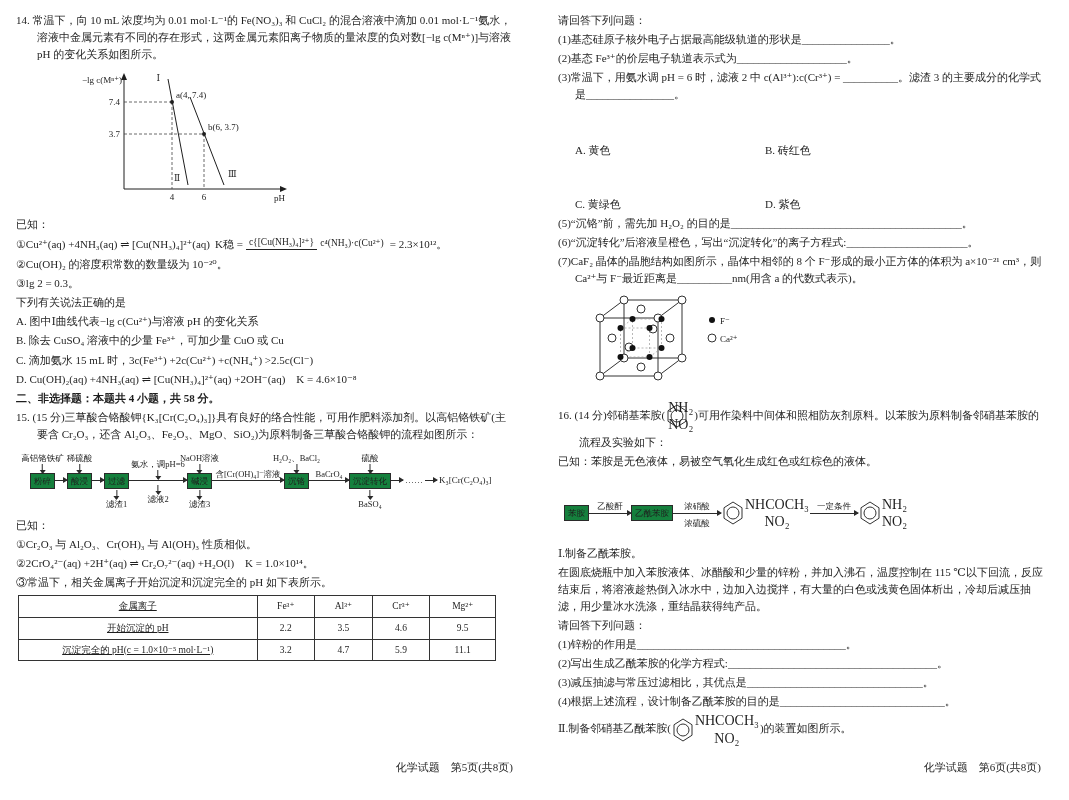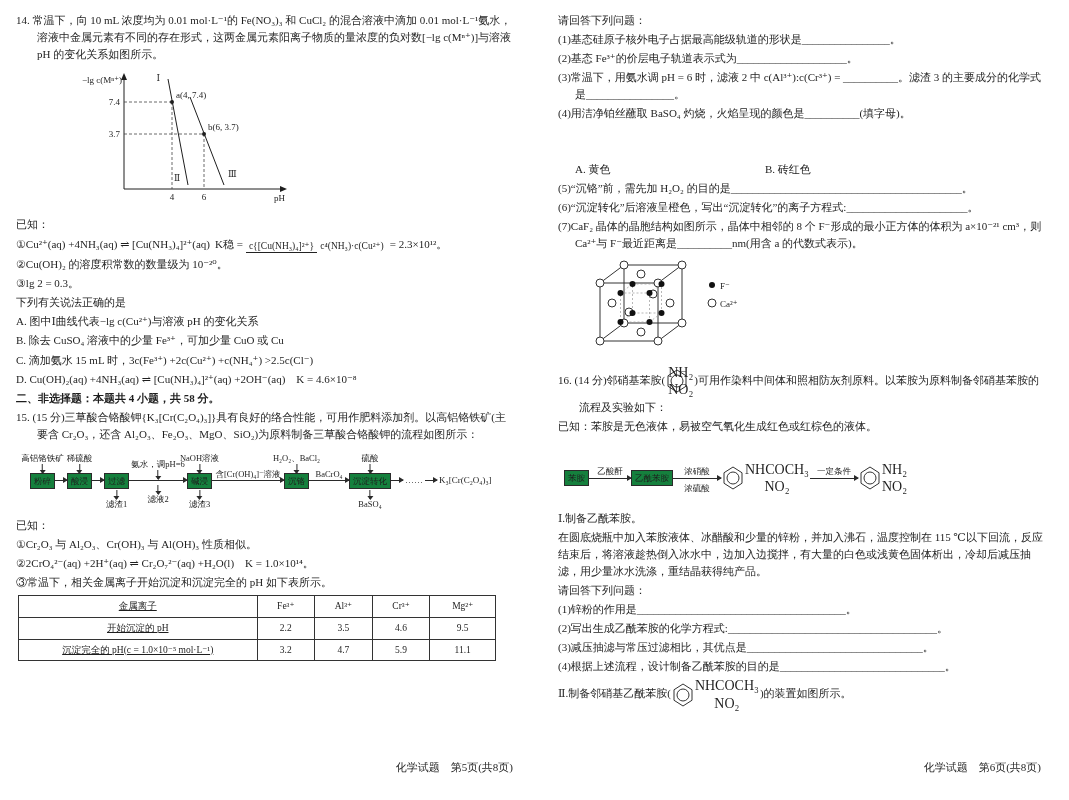--- a/index.html
+++ b/index.html
@@ -15,21 +15,21 @@
   .pages { display:flex; padding:10px 20px 0 16px; gap:42px; }
   .page { position:relative; width:500px; height:768px; }
   .page-right { width:486px; }
   p { margin:2px 0; }
   .hangq { padding-left:21px; text-indent:-21px; }
   .hangp { padding-left:17px; text-indent:-17px; }
   .sec { font-weight:bold; }
   .footer { position:absolute; bottom:2px; left:0; right:3px; text-align:right; font-size:11px; }
   
   .eqrow { display:flex; align-items:center; flex-wrap:nowrap; gap:5px; margin:3px 0; }
-  .kwrap { display:inline-flex; align-items:flex-end; gap:3px; white-space:nowrap; }
+  .kwrap { display:inline-flex; align-items:flex-start; gap:3px; white-space:nowrap; }
   .frac { display:inline-flex; flex-direction:row; align-items:center; font-size:9.5px; line-height:1.3; }
   .frac .num { border-bottom:1px solid #222; padding:0 3px; }
   .frac .den { padding:0 3px; }
   
   .graph-wrap { margin:4px 0 4px 64px; }
   svg text { font-family:"Liberation Serif","DejaVu Serif",serif; fill:#1e1e1e; }
   
   table.ptable { border-collapse:collapse; margin:4px 2px; width:478px; font-size:9.5px; }
   table.ptable td { border:1px solid #333; text-align:center; padding:3px 4px; }
   table.ptable td.c0 { width:50%;text-decoration:underline; }
@@ -241,24 +241,27 @@
 
       <div class="footer">化学试题　第5页(共8页)</div>
     </div>
 
     <div class="page page-right">
 
       <p>请回答下列问题：</p>
       <p class="hangp">(1)基态硅原子核外电子占据最高能级轨道的形状是________________。</p>
       <p class="hangp">(2)基态 Fe³⁺的价层电子轨道表示式为____________________。</p>
       <p class="hangp">(3)常温下，用氨水调 pH = 6 时，滤液 2 中 c(Al³⁺):c(Cr³⁺) = __________。滤渣 3 的主要成分的化学式是________________。</p>
-      <p class="hangp">(4)用洁净铂丝蘸取 BaSO₄ 灼烧，火焰呈现的颜色是__________(填字母)。</p>
       <div class="optrow">
         <span>A. 黄色</span>
         <span>B. 砖红色</span>
+      </div>
+      <div class="optrow">
+        <span>C. 黄绿色</span>
+        <span>D. 紫色</span>
       </div>
       <p class="hangp">(5)“沉铬”前，需先加 H₂O₂ 的目的是__________________________________________。</p>
       <p class="hangp">(6)“沉淀转化”后溶液呈橙色，写出“沉淀转化”的离子方程式:______________________。</p>
       <p class="hangp">(7)CaF₂ 晶体的晶胞结构如图所示，晶体中相邻的 8 个 F⁻形成的最小正方体的体积为 a×10⁻²¹ cm³，则 Ca²⁺与 F⁻最近距离是__________nm(用含 a 的代数式表示)。</p>
 
       <div class="figrow">
         <svg width="200" height="100" viewBox="0 0 200 100">
 
           <polygon points="14,28 72,28 72,86 14,86" fill="none" stroke="#333" stroke-width="1"></polygon>
           <polygon points="38,10 96,10 96,68 38,68" fill="none" stroke="#333" stroke-width="1"></polygon>

